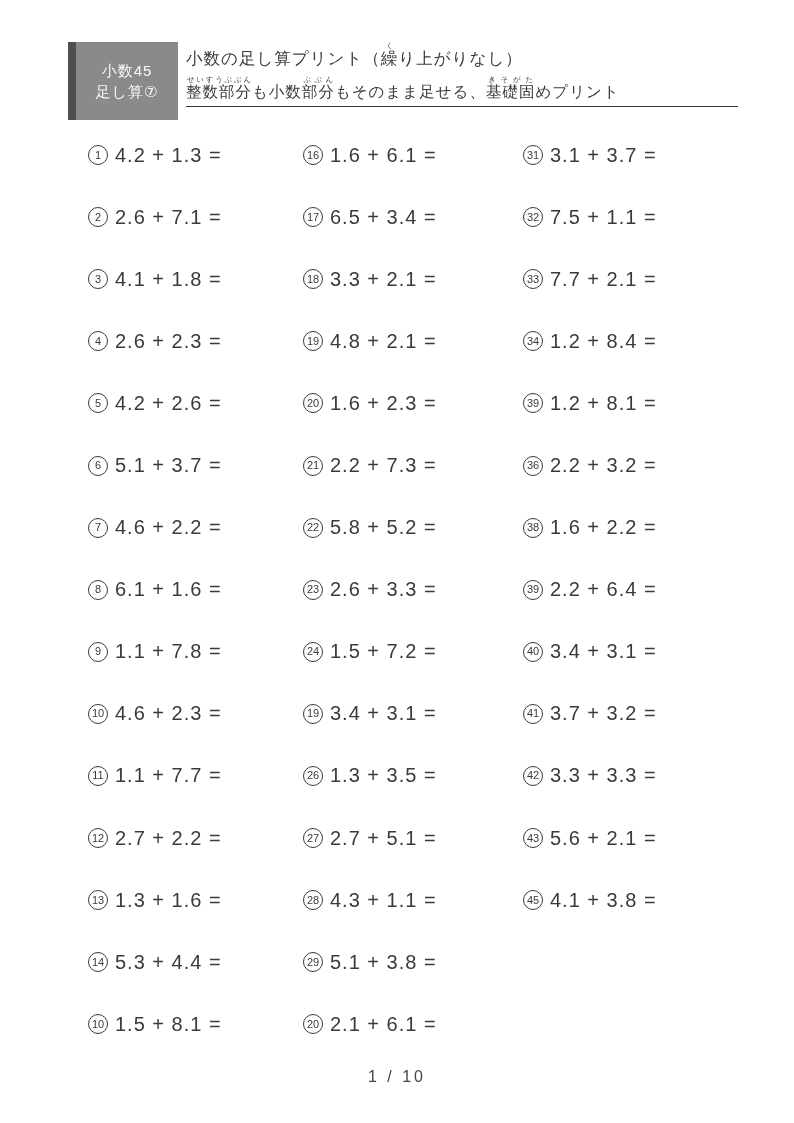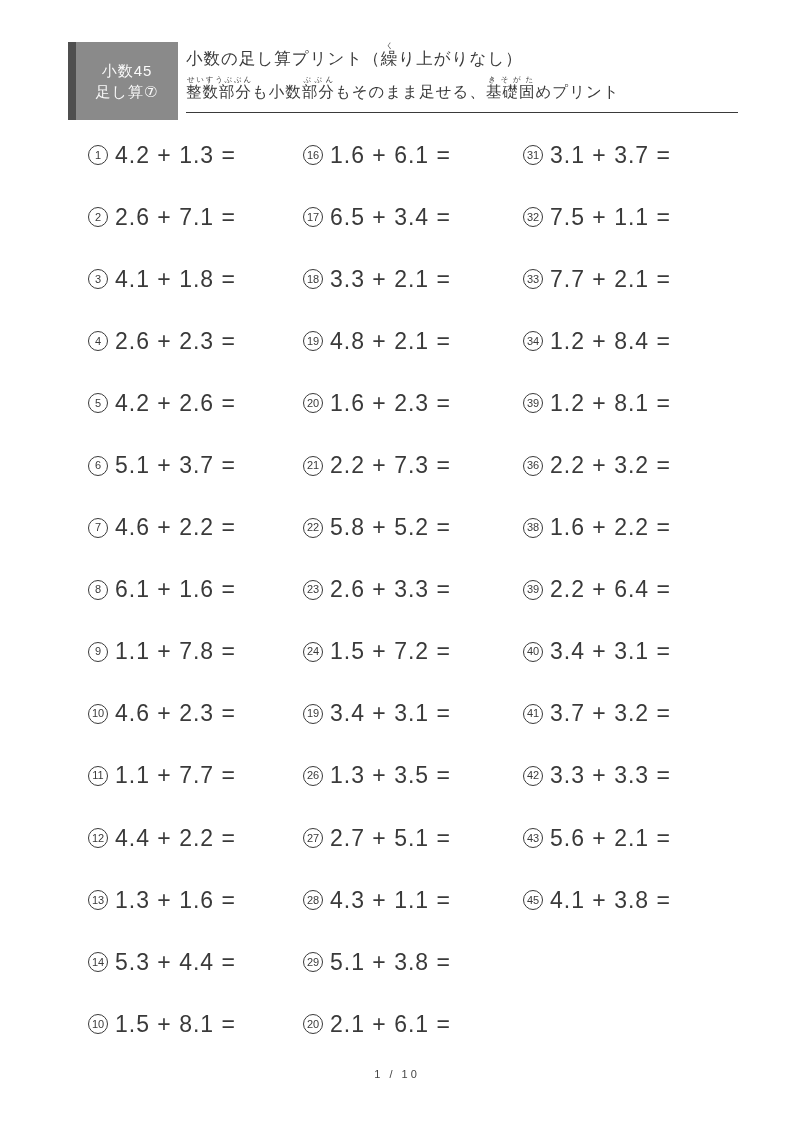--- a/index.html
+++ b/index.html
@@ -19,21 +19,21 @@
     border-left:8px solid #4f4f4f;
     box-sizing:border-box;
     display:flex;flex-direction:column;justify-content:center;align-items:center;
     gap:6px;
   }
   .header-box span{color:#fafafa;font-size:15px;line-height:1;letter-spacing:1px;}
   .title-block{
     margin-left:8px;
     width:552px;
     border-bottom:1.5px solid #3a3a3a;
-    padding-bottom:12px;
+    padding-bottom:6px;
     box-sizing:border-box;
   }
   .title-line{font-size:16.5px;line-height:1.15;letter-spacing:1px;white-space:nowrap;}
   .subtitle-line{font-size:15.5px;line-height:1.1;letter-spacing:1px;margin-top:8px;white-space:nowrap;}
   ruby rt{font-size:7.5px;letter-spacing:0;color:#3a3a3a;}
   
   .problems{
     position:absolute;left:88px;top:124px;
     display:flex;
   }
@@ -42,26 +42,26 @@
   .problem{height:62.1px;display:flex;align-items:center;}
   .pnum{
     flex:0 0 auto;
     width:20px;height:20px;
     border:1.3px solid #3a3a3a;border-radius:50%;
     display:inline-flex;align-items:center;justify-content:center;
     font-size:11px;line-height:1;
     margin-right:7px;
     box-sizing:border-box;
   }
-  .pexpr{font-size:23px;letter-spacing:1px;white-space:nowrap;}
+  .pexpr{font-size:20px;letter-spacing:1px;white-space:nowrap;}
   
   .footer{
     position:absolute;left:0;right:0;top:1068px;
     text-align:center;
-    font-size:11px;letter-spacing:3px;color:#444444;
+    font-size:16px;letter-spacing:3px;color:#444444;
   }
 </style>
 </head>
 <body>
 
 <div class="page">
 
   <div class="header">
     <div class="header-box">
       <span>小数45</span>
@@ -114,21 +114,21 @@
         <div class="problem">
           <span class="pnum">10</span>
           <span class="pexpr">4.6 + 2.3 =</span>
         </div>
         <div class="problem">
           <span class="pnum">11</span>
           <span class="pexpr">1.1 + 7.7 =</span>
         </div>
         <div class="problem">
           <span class="pnum">12</span>
-          <span class="pexpr">4.4 + 2.2 =</span>
+          <span class="pexpr">2.7 + 2.2 =</span>
         </div>
         <div class="problem">
           <span class="pnum">13</span>
           <span class="pexpr">1.3 + 1.6 =</span>
         </div>
         <div class="problem">
           <span class="pnum">14</span>
           <span class="pexpr">5.3 + 4.4 =</span>
         </div>
         <div class="problem">

